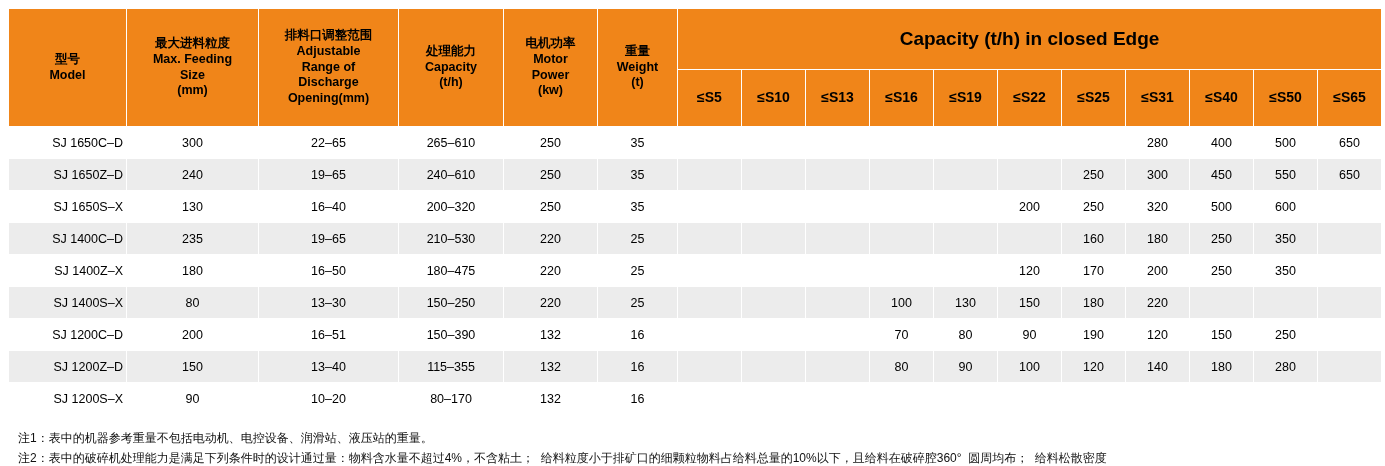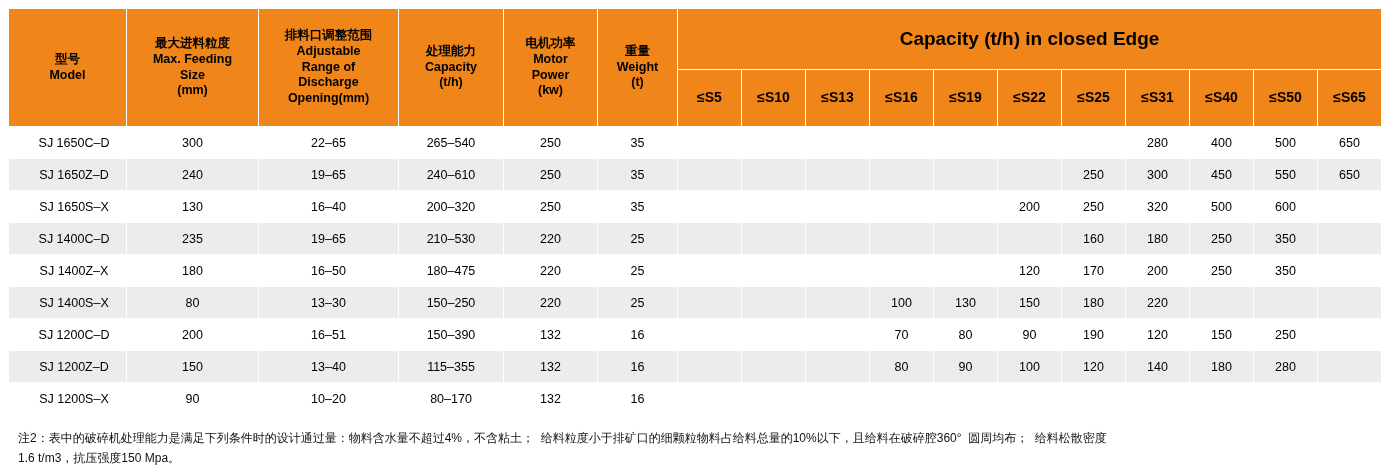--- a/index.html
+++ b/index.html
@@ -52,21 +52,21 @@
   tbody td {
     font-size: 12.5px;
     height: 27px;
     padding: 2px 3px;
     background: #ffffff;
   }
   tbody tr.alt td {
     background: #ececec;
   }
   tbody td.model {
-    text-align: center;
+    text-align: right;
     padding-left: 16px;
   }
   .notes {
     margin-top: 14px;
     padding: 0 10px 0 10px;
     font-size: 12px;
     line-height: 1.65;
     color: #111;
   }
   .notes div {
@@ -137,21 +137,21 @@
         <th class="cap-sub">≤S40</th>
         <th class="cap-sub">≤S50</th>
         <th class="cap-sub">≤S65</th>
       </tr>
     </thead>
     <tbody>
       <tr>
         <td class="model">SJ 1650C–D</td>
         <td>300</td>
         <td>22–65</td>
-        <td>265–540</td>
+        <td>265–610</td>
         <td>250</td>
         <td>35</td>
         <td></td>
         <td></td>
         <td></td>
         <td></td>
         <td></td>
         <td></td>
         <td></td>
         <td>280</td>
@@ -308,16 +308,17 @@
         <td></td>
         <td></td>
         <td></td>
         <td></td>
         <td></td>
       </tr>
     </tbody>
   </table>
 
   <div class="notes">
+    <div>注1：表中的机器参考重量不包括电动机、电控设备、润滑站、液压站的重量。</div>
     <div>注2：表中的破碎机处理能力是满足下列条件时的设计通过量：物料含水量不超过4%，不含粘土；  给料粒度小于排矿口的细颗粒物料占给料总量的10%以下，且给料在破碎腔360°  圆周均布；  给料松散密度
 1.6 t/m3，抗压强度150 Mpa。</div>
   </div>
 </div>
 
 </body></html>

